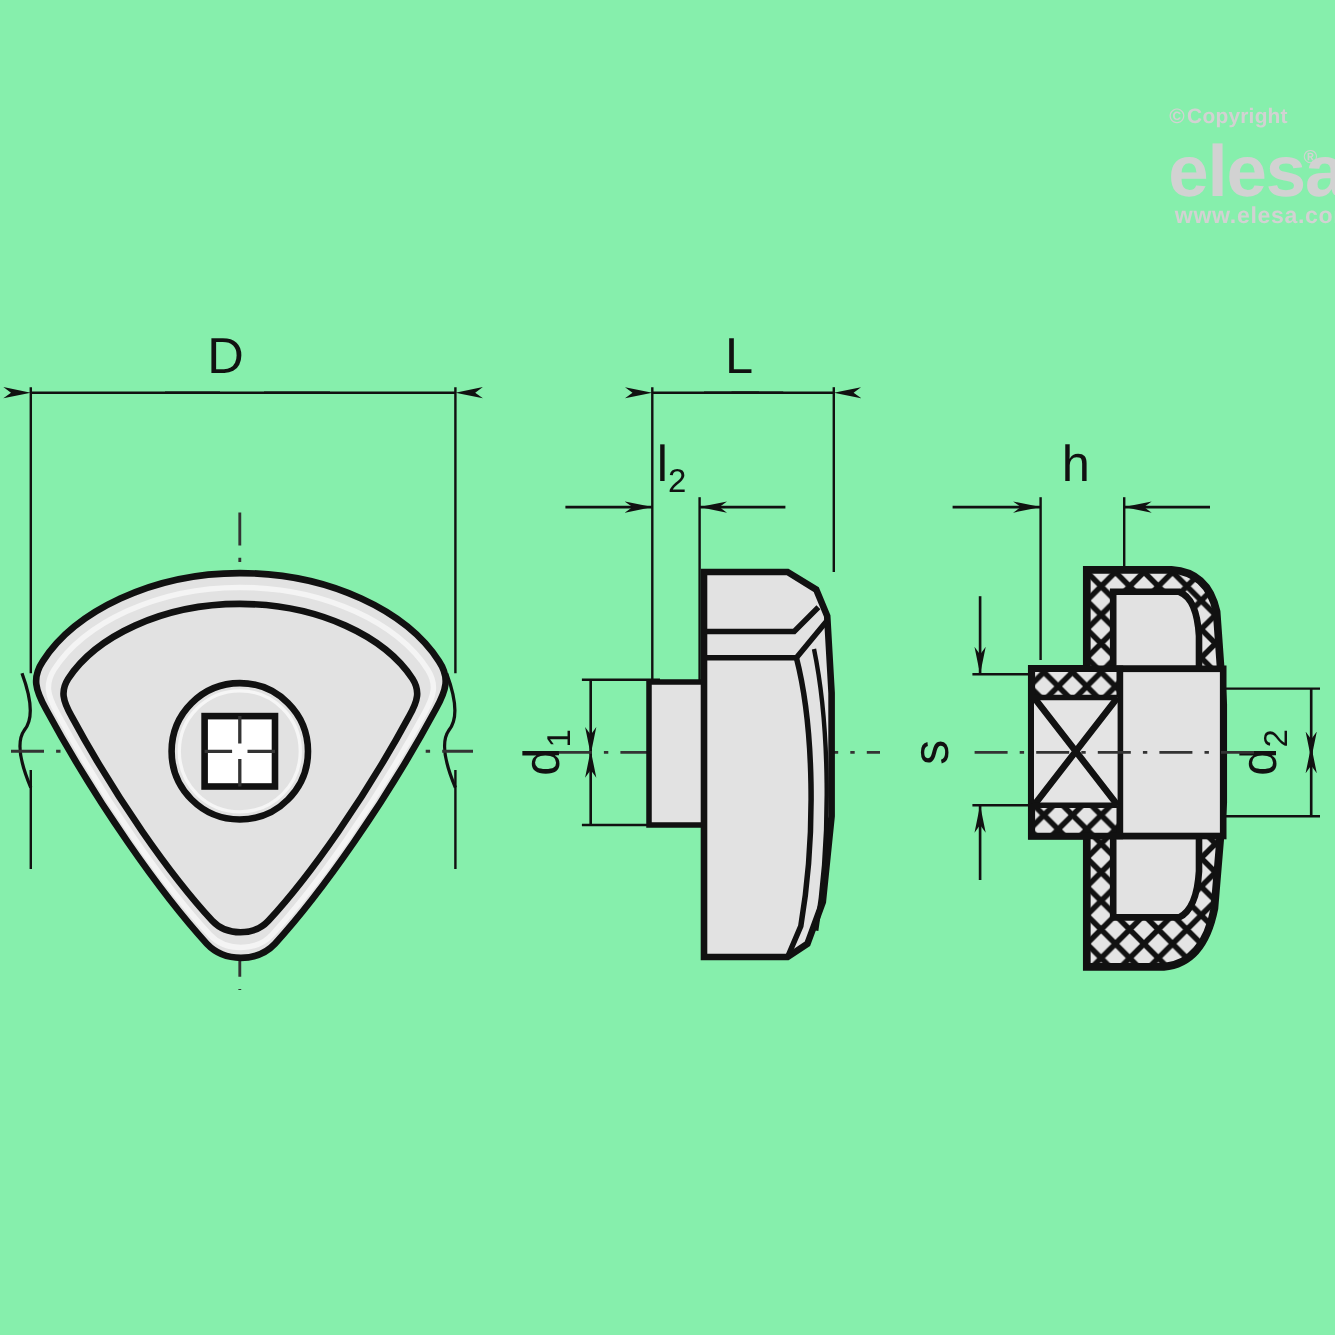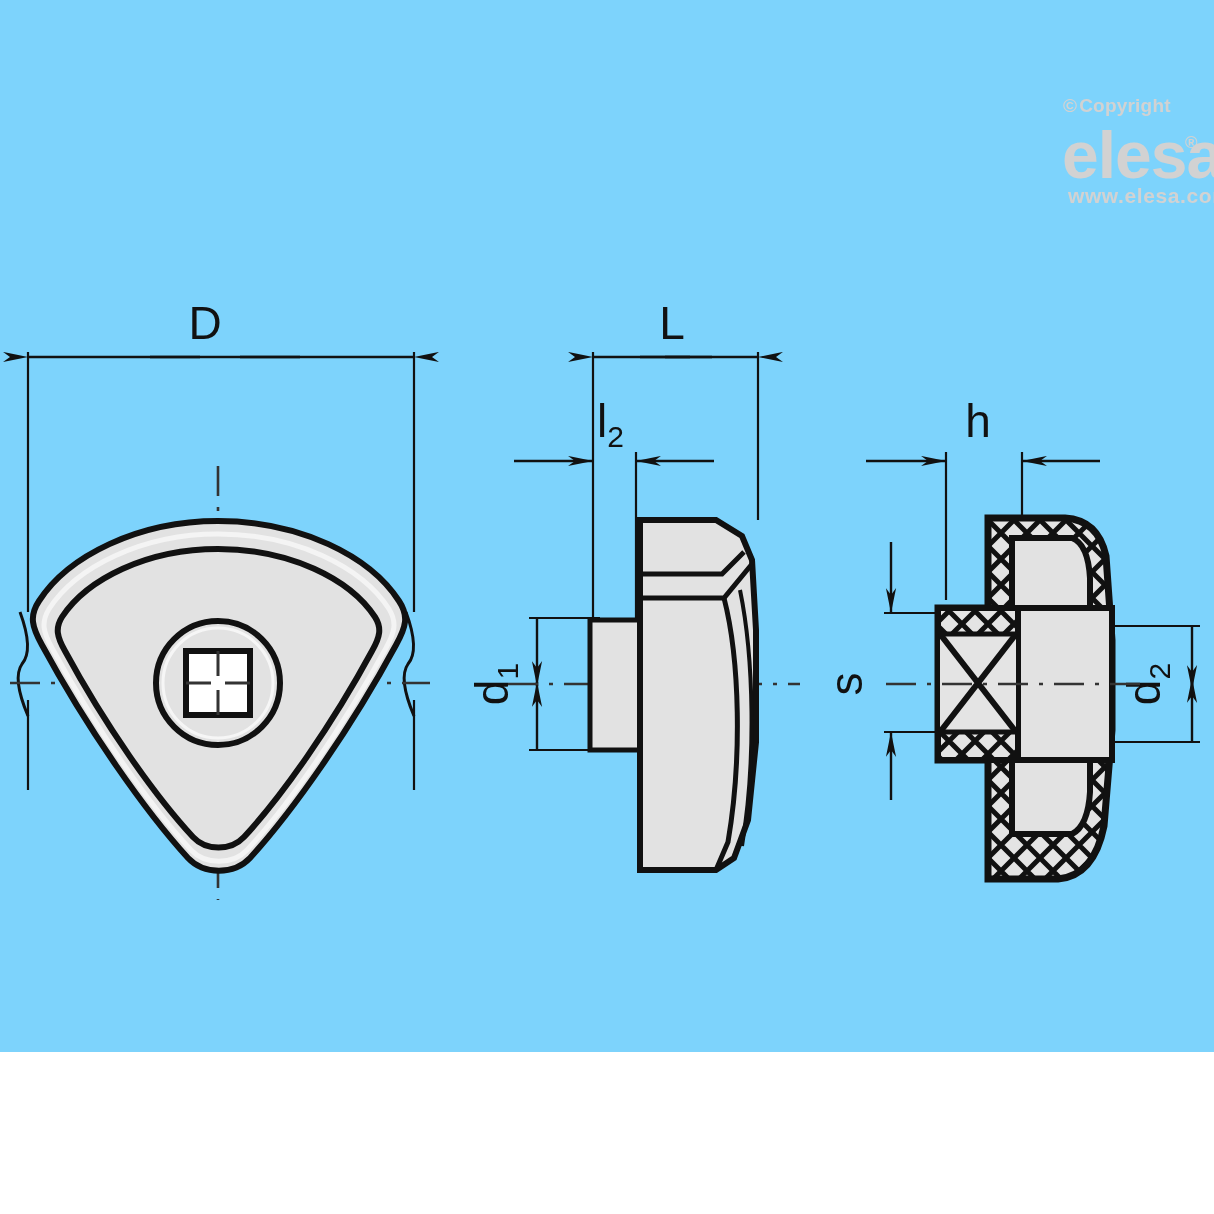--- a/index.html
+++ b/index.html
@@ -7,22 +7,22 @@
     margin: 0;
     padding: 0;
     background: #ffffff;
   }
   body {
     font-family: "Liberation Sans", sans-serif;
   }
   #sheet {
     position: relative;
     width: 1214px;
-    height: 1052px;
-    background: #7dd3fc;
+    height: 1214px;
+    background: #86efac;
     overflow: hidden;
   }
   #drawing-svg {
     position: absolute;
     left: 0;
     top: 0;
     width: 1214px;
     height: 1214px;
   }
   .dim-label {

